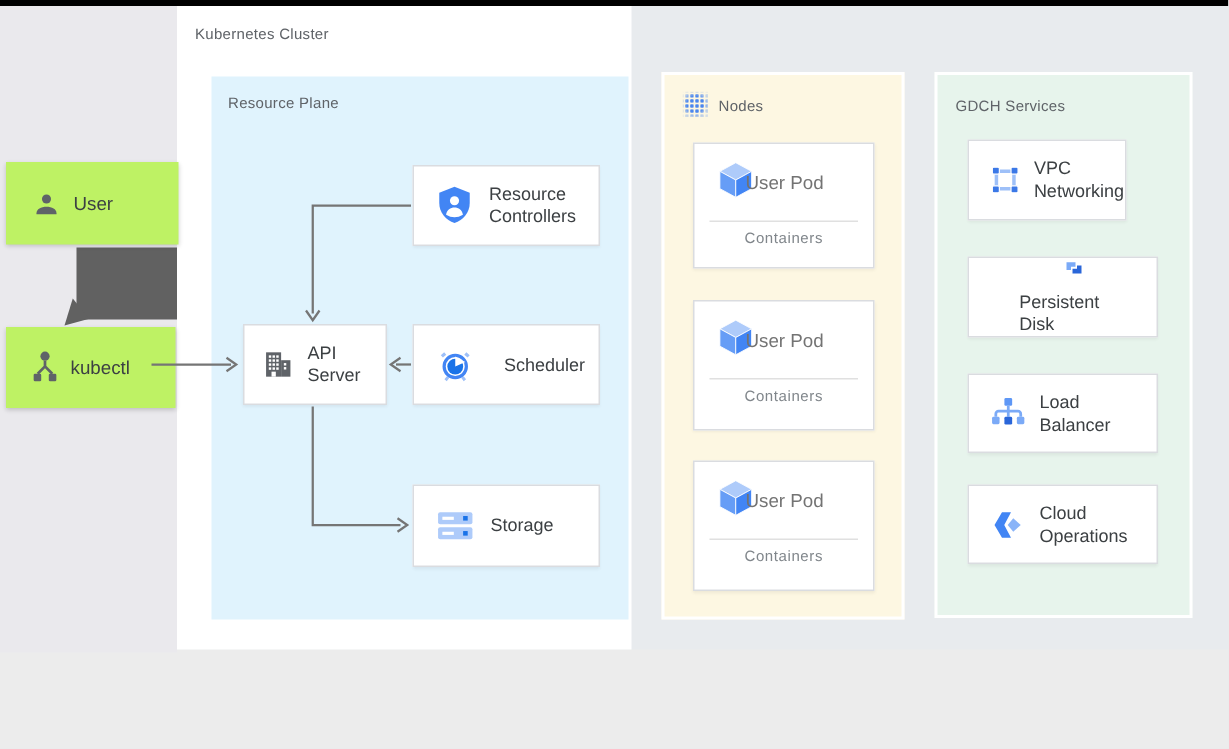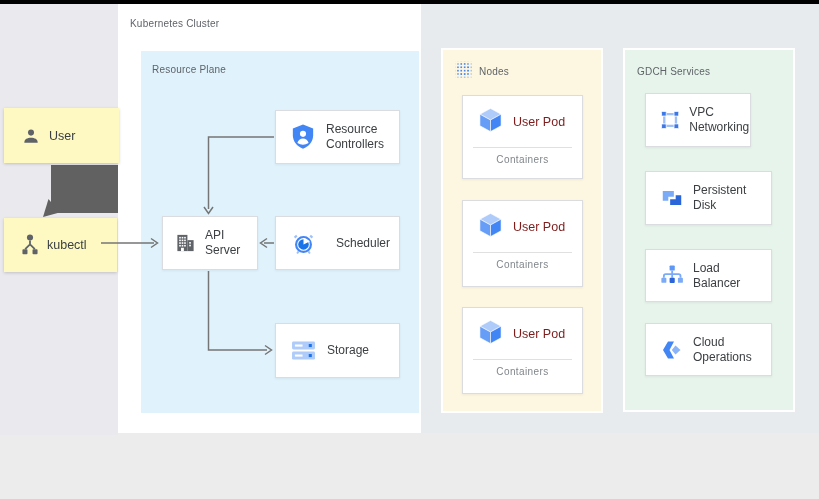--- a/index.html
+++ b/index.html
@@ -20,28 +20,28 @@
   #nodes-panel{left:441px;top:48px;width:162px;height:365px;background:#fdf7e2;}
   #gdch-panel{left:623px;top:48px;width:172px;height:364px;background:#e7f4ec;}
   .panel-label{font-size:10px;color:#5f6368;letter-spacing:.2px;}
 
   
   .node-box{position:absolute;background:#fff;border:1px solid #dadce0;box-sizing:border-box;
             display:flex;align-items:center;box-shadow:0 1px 2px rgba(60,64,67,.08);}
   .node-label{font-size:12px;line-height:15px;color:#3c4043;}
 
   
-  .actor-box{position:absolute;background:#fef9c3;display:flex;align-items:center;
+  .actor-box{position:absolute;background:#bef264;display:flex;align-items:center;
              box-shadow:0 1px 3px rgba(0,0,0,.18);}
   .actor-label{font-size:12.5px;color:#3c4043;}
 
   
   .pod-box{position:absolute;background:#fff;border:1px solid #dadce0;box-sizing:border-box;
            box-shadow:0 1px 2px rgba(60,64,67,.08);}
-  .pod-title{position:absolute;left:50px;top:19px;font-size:12.5px;color:#7f1d1d;}
+  .pod-title{position:absolute;left:34px;top:19px;font-size:12.5px;color:#737373;}
   .pod-icon{position:absolute;left:15px;top:11px;}
   .pod-divider{position:absolute;left:10px;right:10px;top:51px;height:1px;background:#e0e0e0;}
   .pod-sub{position:absolute;left:0;top:58px;width:100%;text-align:center;
            font-size:10px;color:#80868b;letter-spacing:.4px;}
 
   
   .nodes-grid-icon{width:17px;height:17px;
     background-image:radial-gradient(circle,#4a86ee 1.15px,rgba(0,0,0,0) 1.3px);
     background-size:3.4px 3.4px;background-position:1.2px 1.2px;
     -webkit-mask-image:radial-gradient(circle at 50% 50%,#000 45%,rgba(0,0,0,.35) 72%,rgba(0,0,0,.15) 100%);
@@ -195,21 +195,21 @@
       <g fill="#3b78e7" stroke="#ffffff" stroke-width="1">
         <rect x="2" y="2" width="6" height="6" rx="1.2"></rect>
         <rect x="18" y="2" width="6" height="6" rx="1.2"></rect>
         <rect x="2" y="18" width="6" height="6" rx="1.2"></rect>
         <rect x="18" y="18" width="6" height="6" rx="1.2"></rect>
       </g>
     </svg>
     <span class="node-label" style="width:72px;">VPC Networking</span>
   </div>
 
-  <div class="node-box" style="left:645px;top:171px;width:127px;height:54px;padding-left:14px;gap:9px;">
+  <div class="node-box" style="left:645px;top:171px;width:127px;height:54px;padding-left:14px;gap:9px;flex-direction:column;">
     <svg width="24" height="26" viewBox="0 0 26 26">
       <path d="M3 5.5h12v6.2H9v4.2H3z" fill="#7baaf7"></path>
       <path d="M23 20.5H11v-6.2h6v-4.2h6z" fill="#2a66d9"></path>
     </svg>
     <span class="node-label" style="width:72px;">Persistent Disk</span>
   </div>
 
   <div class="node-box" style="left:645px;top:323px;width:127px;height:53px;padding-left:14px;gap:9px;">
     <svg width="24" height="24" viewBox="0 0 24 24">
       <polygon points="8,3.5 14,3.5 9.5,12 14,20.5 8,20.5 3,12" fill="#4285f4"></polygon>

